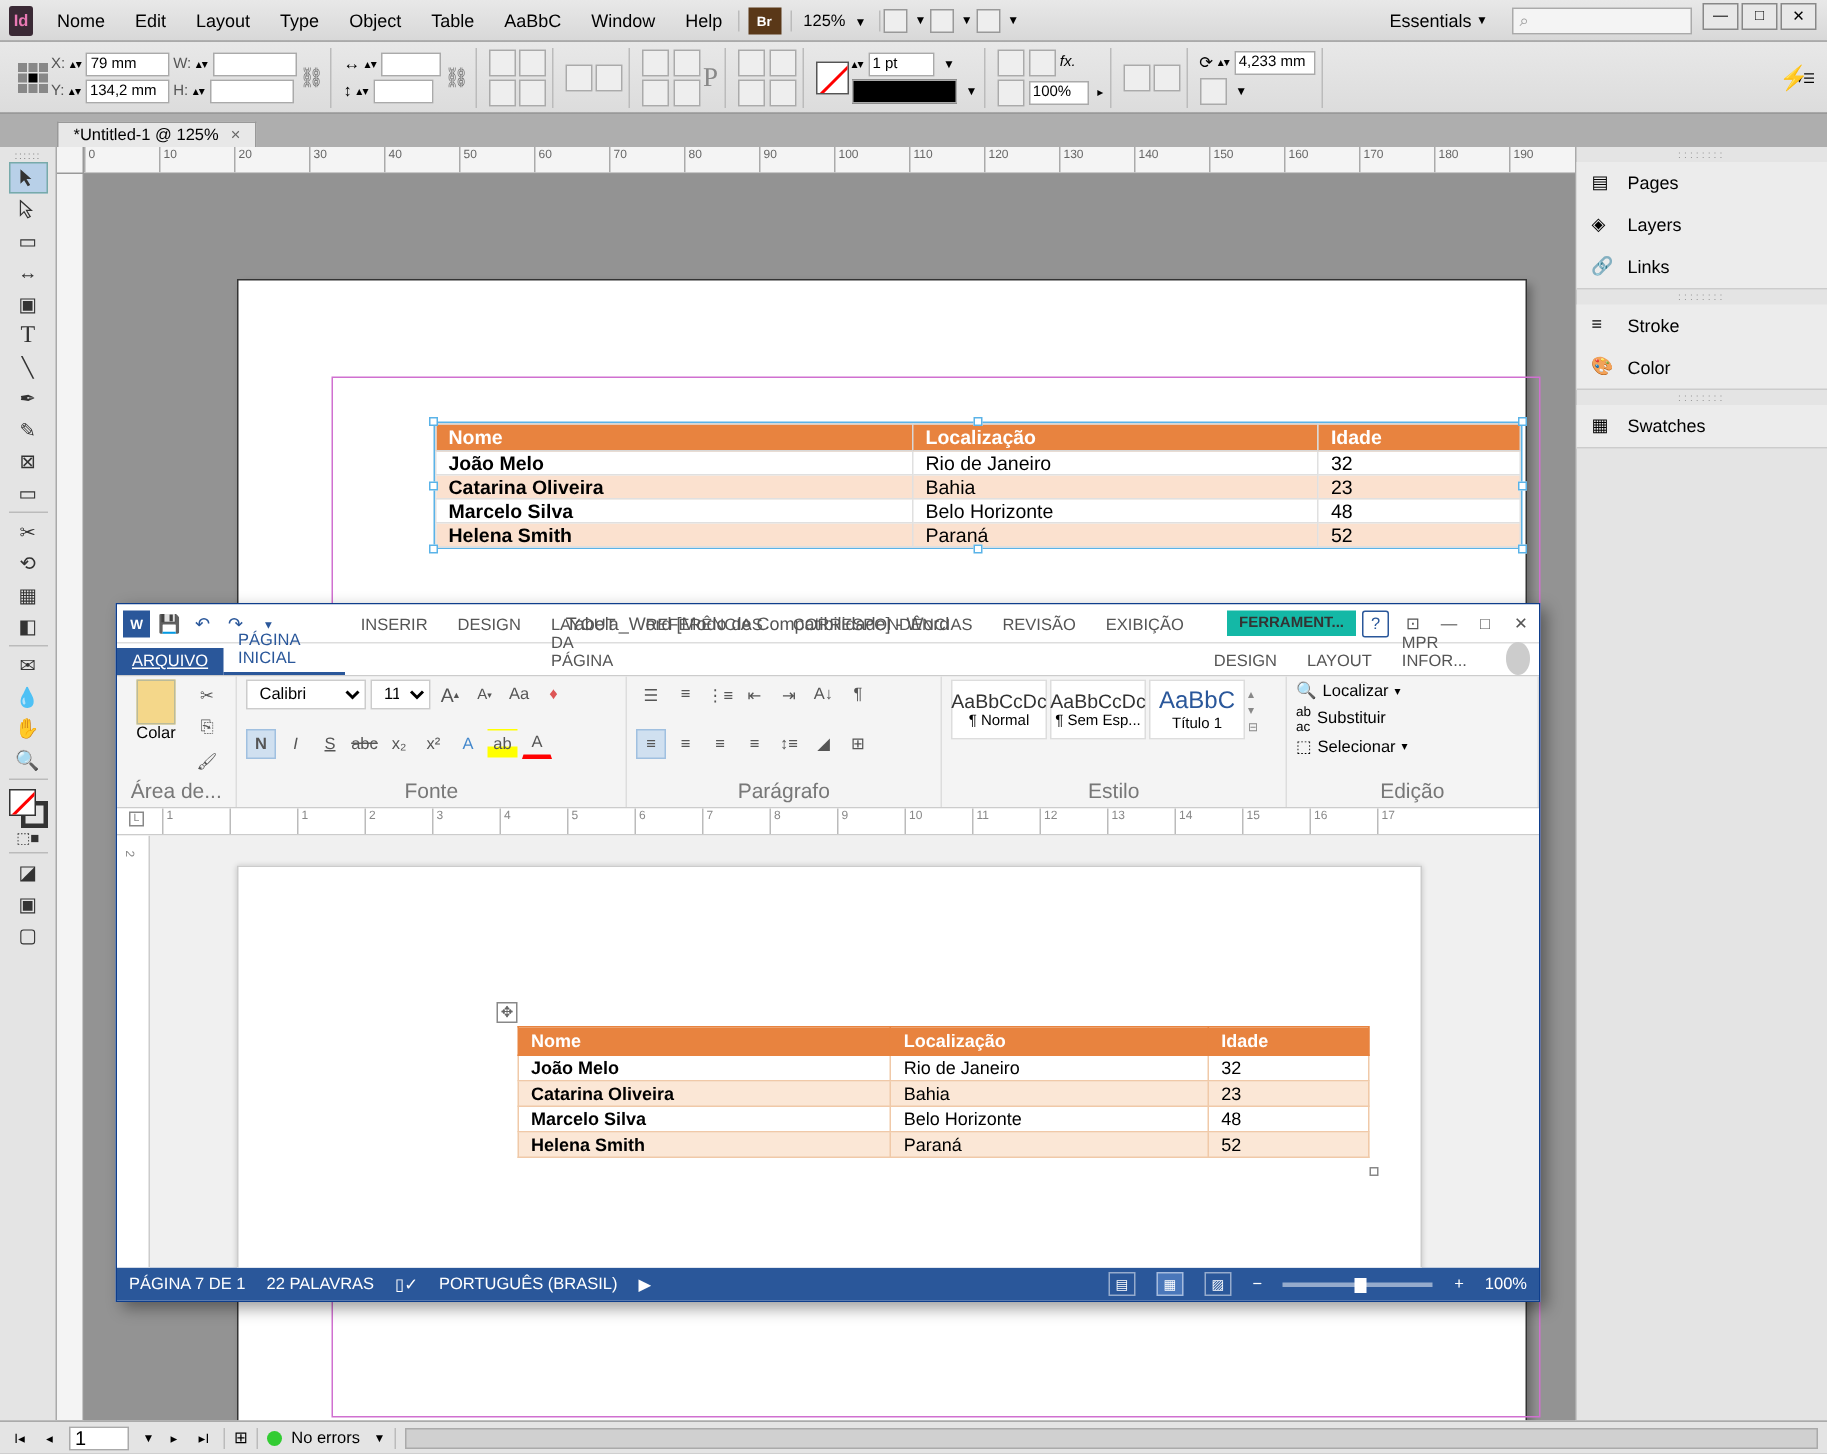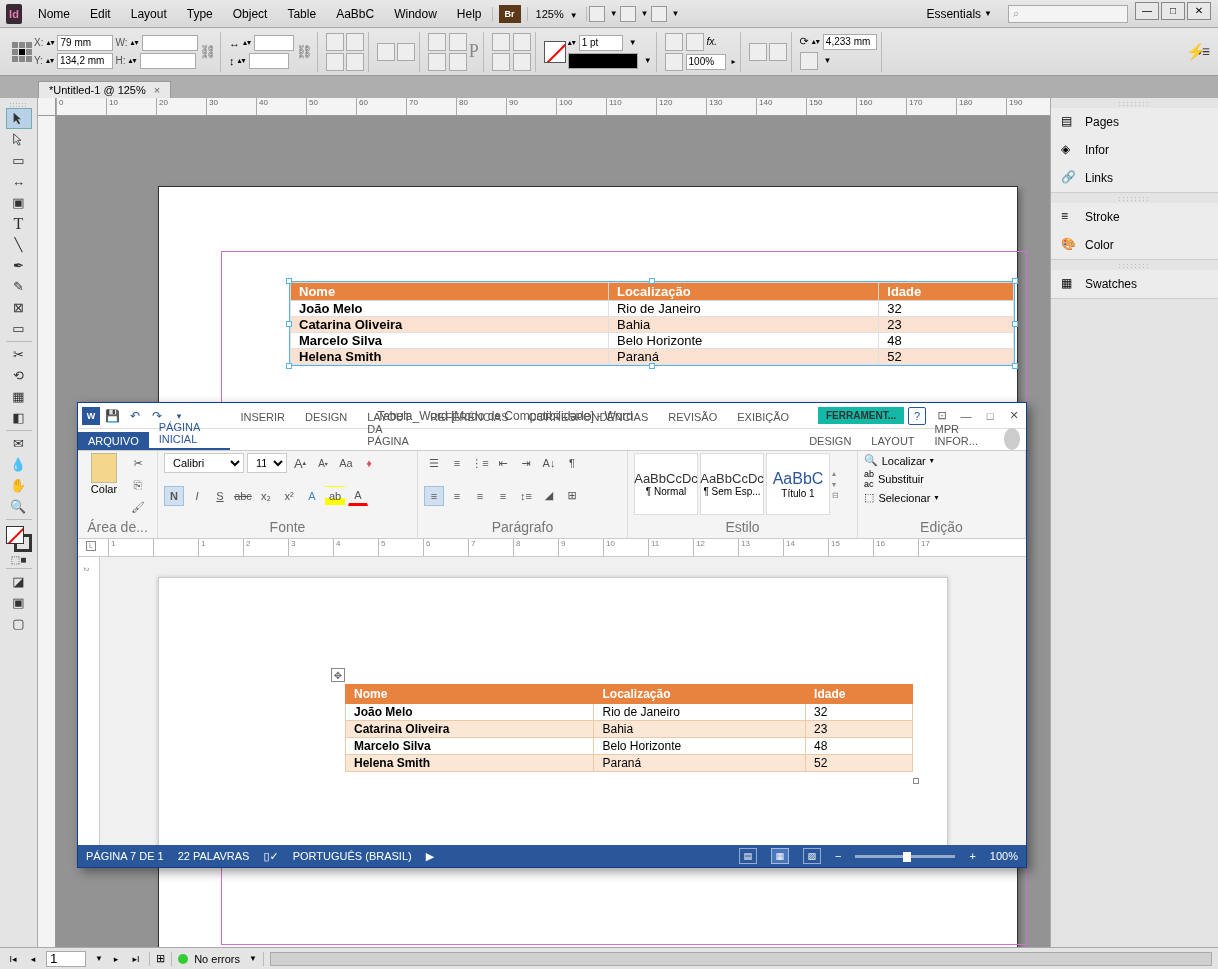--- a/index.html
+++ b/index.html
@@ -88,35 +88,35 @@
 .word-titlebar { height: 26px; background: #fff; display: flex; align-items: center; border-bottom: 1px solid #ddd; font-size: 11px; }
 .w-qat { display: flex; align-items: center; gap: 4px; padding: 0 4px; }
 .w-qat-btn { width: 18px; height: 18px; display: flex; align-items: center; justify-content: center; color: #2a579a; font-size: 12px; }
 .w-title { flex: 1; text-align: center; color: #555; font-size: 12px; }
 .w-tool-tab { background: #14b8a6; padding: 3px 8px; font-size: 10px; font-weight: bold; color: #333; }
 .w-winbtn { width: 24px; height: 20px; display: flex; align-items: center; justify-content: center; color: #555; font-size: 11px; }
 .w-help { width: 18px; height: 18px; border: 1px solid #2a579a; color: #2a579a; border-radius: 2px; display:flex;align-items:center;justify-content:center; font-size:11px; margin: 0 4px; }
 
 .word-ribbon-tabs { height: 22px; display: flex; align-items: flex-end; font-size: 11px; border-bottom: 1px solid #ccc; }
 .r-tab { padding: 3px 10px; color: #555; text-transform: uppercase; font-size: 11px; }
-.r-tab.file { background: #2a579a; color: #fff; }
+.r-tab.file { background: #2a579a; color: #fff; text-decoration: underline; }
 .r-tab.active { color: #2a579a; border-bottom: 2px solid #2a579a; }
 .r-tab.contextual { color: #555; }
 .r-user { width: 22px; height: 22px; background: #ccc; border-radius: 50%; margin: 0 6px; }
 
 .word-ribbon { height: 88px; background: #f4f4f4; border-bottom: 1px solid #ccc; display: flex; font-size: 11px; }
 .rib-group { border-right: 1px solid #ddd; padding: 2px 6px; display: flex; flex-direction: column; justify-content: space-between; }
 .rib-group-label { text-align: center; font-size: 14px; color: #777; padding: 1px 0; }
 .rib-row { display: flex; align-items: center; gap: 3px; }
 .rib-btn { width: 20px; height: 20px; display: flex; align-items: center; justify-content: center; color: #555; border: 1px solid transparent; }
 .rib-btn.toggled { background: #d0e0f0; border-color: #a0c0e0; }
 .rib-select { height: 20px; background: #fff; border: 1px solid #ccc; font-size: 11px; padding: 0 4px; }
 .paste-big { display: flex; flex-direction: column; align-items: center; width: 40px; }
 .clipboard-icon { width: 26px; height: 30px; background: #f4d78a; border: 1px solid #bb9; position: relative; }
-.style-box { width: 64px; height: 62px; border: 1px solid #ddd; background: #fff; display: flex; flex-direction: column; align-items: center; justify-content: center; font-size: 10px; }
+.style-box { width: 64px; height: 40px; border: 1px solid #ddd; background: #fff; display: flex; flex-direction: column; align-items: center; justify-content: center; font-size: 10px; }
 .style-preview { font-size: 13px; color: #333; }
 .edit-item { display: flex; align-items: center; gap: 4px; padding: 1px 0; font-size: 11px; }
 
 .word-ruler { height: 18px; background: #fff; border-bottom: 1px solid #ccc; position: relative; font-size: 8px; color: #888; display:flex; padding-left: 30px; }
 .wr-tick { flex: 0 0 45px; border-left: 1px solid #bbb; padding-left:2px; }
 
 .word-doc-area { flex: 1; background: #f0f0f0; overflow: hidden; position: relative; }
 .word-ruler-v { position: absolute; left: 0; top: 0; bottom: 0; width: 22px; background: #fff; border-right: 1px solid #ccc; }
 .word-page { position: absolute; top: 20px; left: 80px; width: 790px; height: 280px; background: #fff; box-shadow: 0 0 4px rgba(0,0,0,0.2); border: 1px solid #ccc; }
 .table-handle { position: absolute; top: 90px; left: 172px; width: 14px; height: 14px; border: 1px solid #888; display:flex; align-items:center; justify-content:center; font-size: 10px; color: #666; background:#fff; }
@@ -450,21 +450,21 @@
 
   <div class="right-panels">
     <div class="panel-grip">::::::::</div>
     <div class="panel-group" id="panel-g1">
         <div class="panel-item">
           <span class="panel-icon">▤</span>
           <span>Pages</span>
         </div>
         <div class="panel-item">
           <span class="panel-icon">◈</span>
-          <span>Infor</span>
+          <span>Layers</span>
         </div>
         <div class="panel-item">
           <span class="panel-icon">🔗</span>
           <span>Links</span>
         </div>
       </div>
     <div class="panel-grip">::::::::</div>
     <div class="panel-group" id="panel-g2">
         <div class="panel-item">
           <span class="panel-icon">≡</span>

